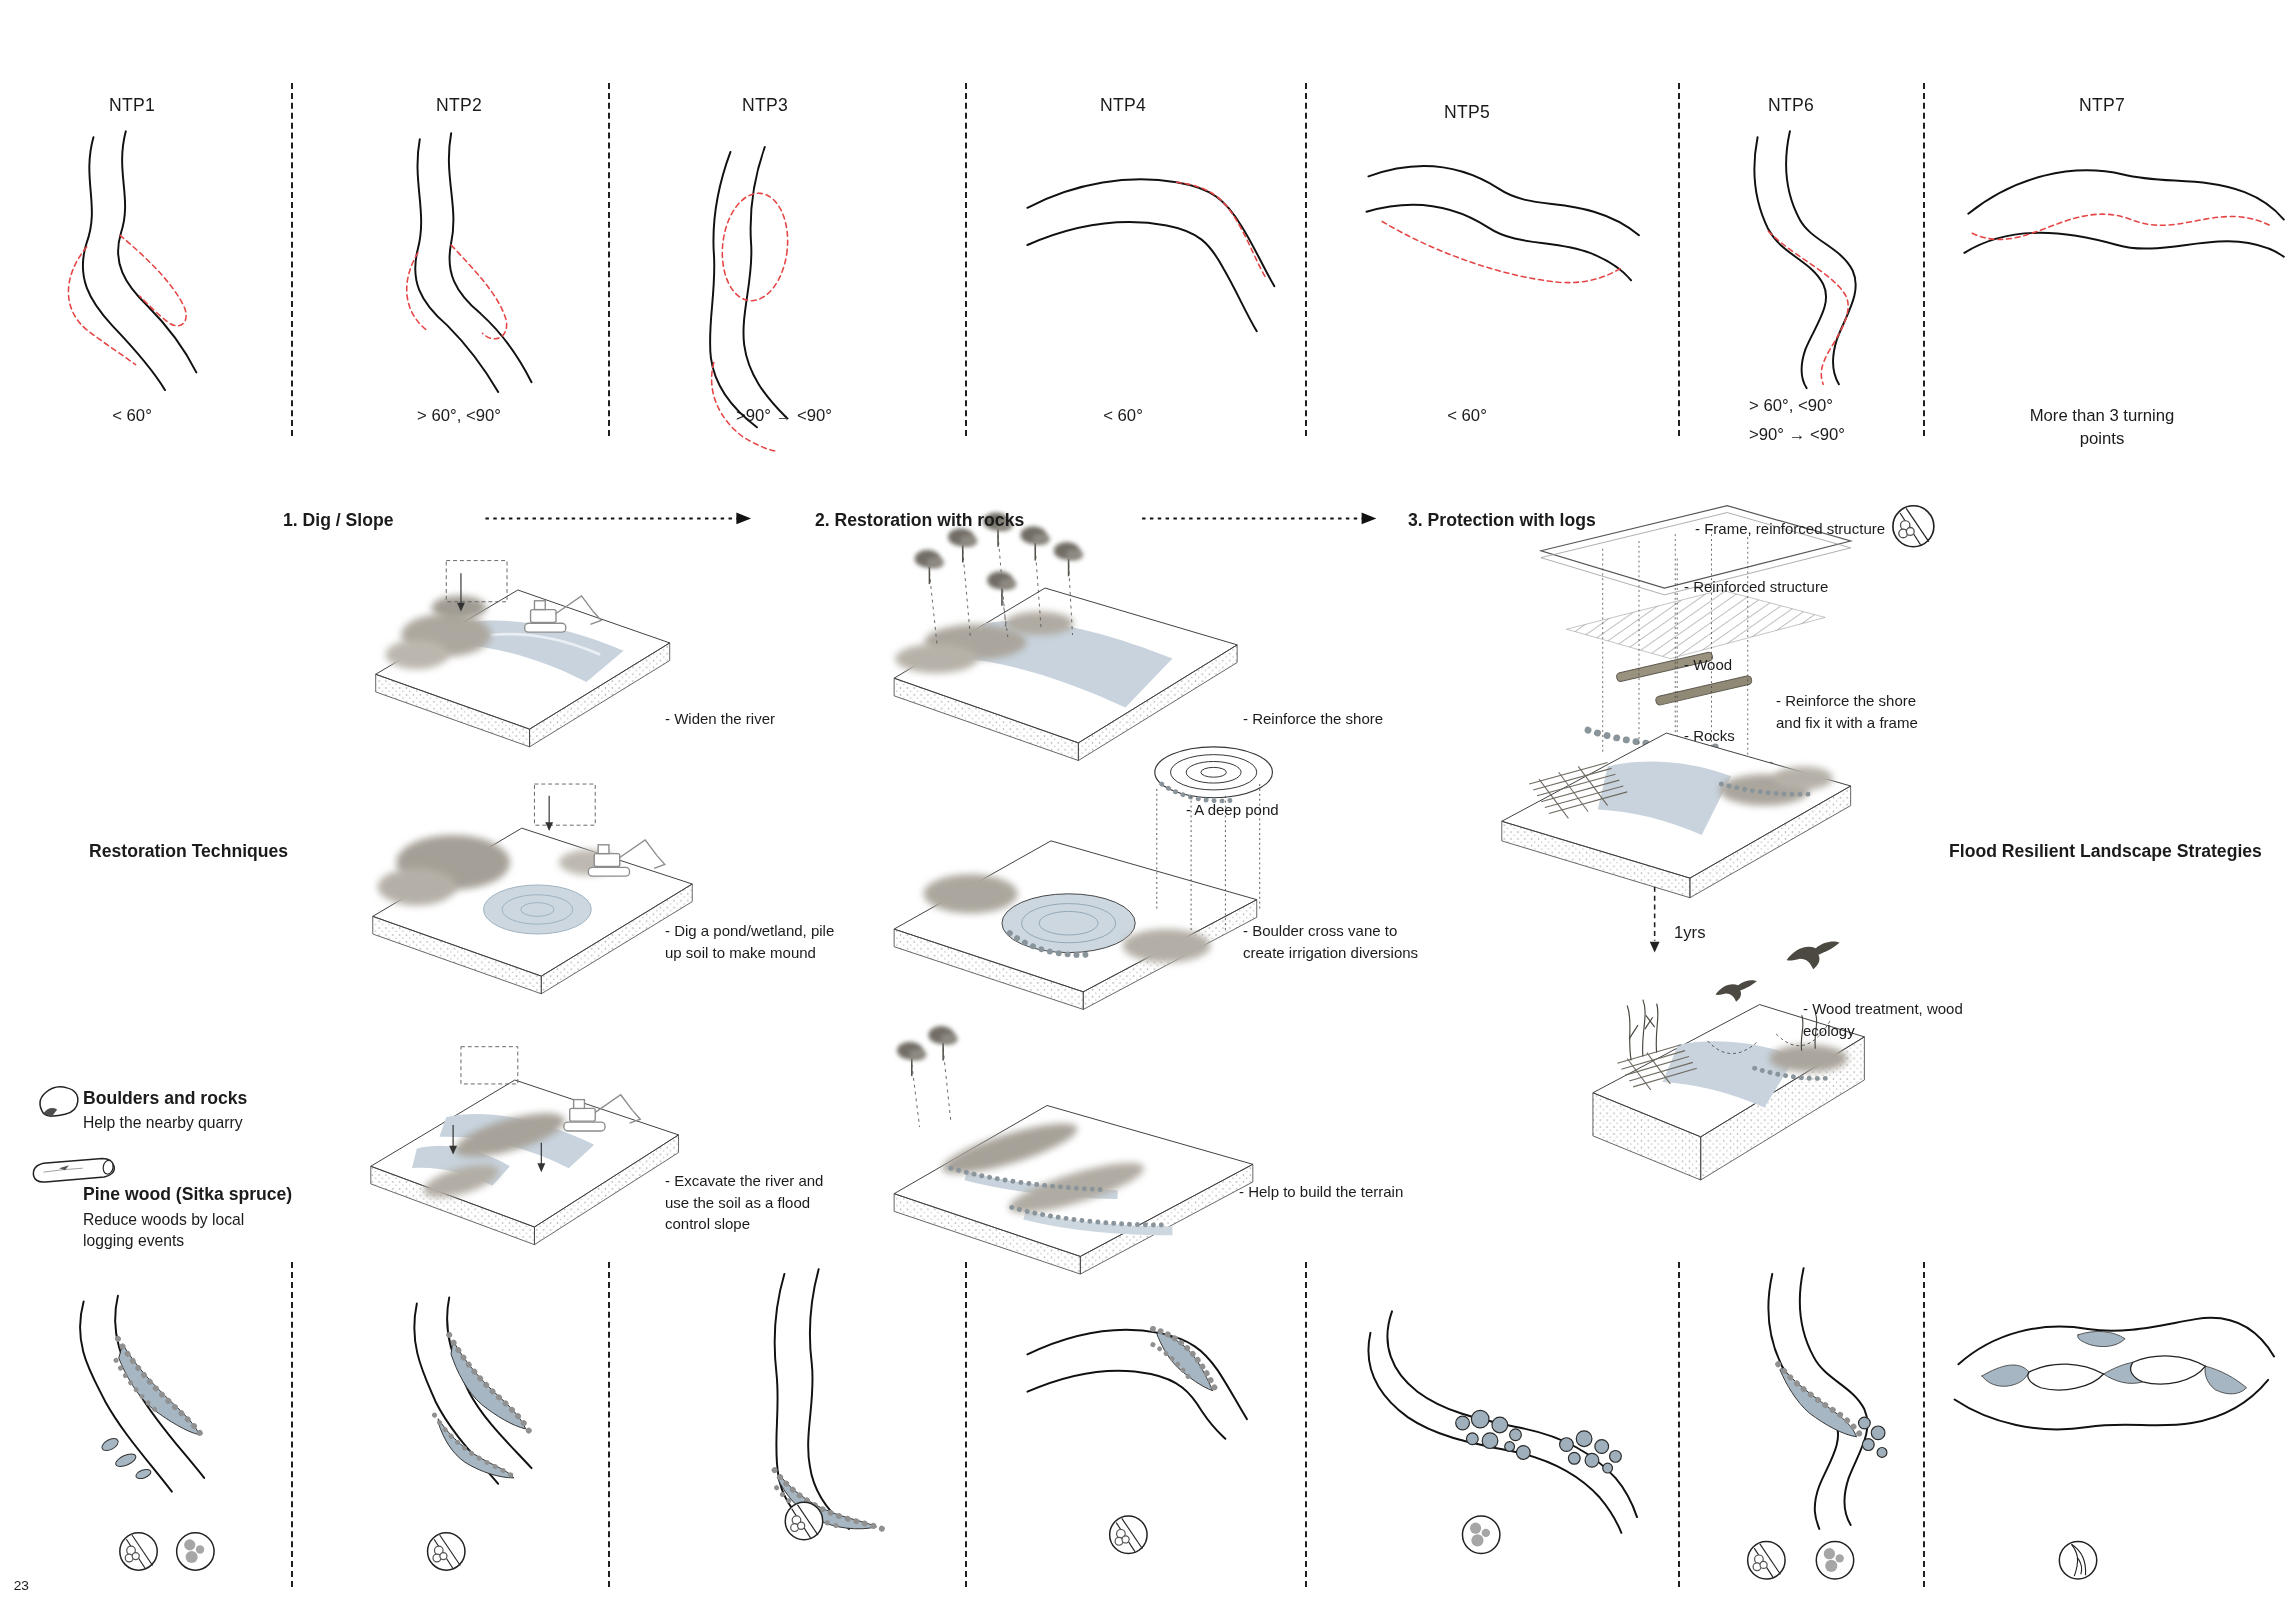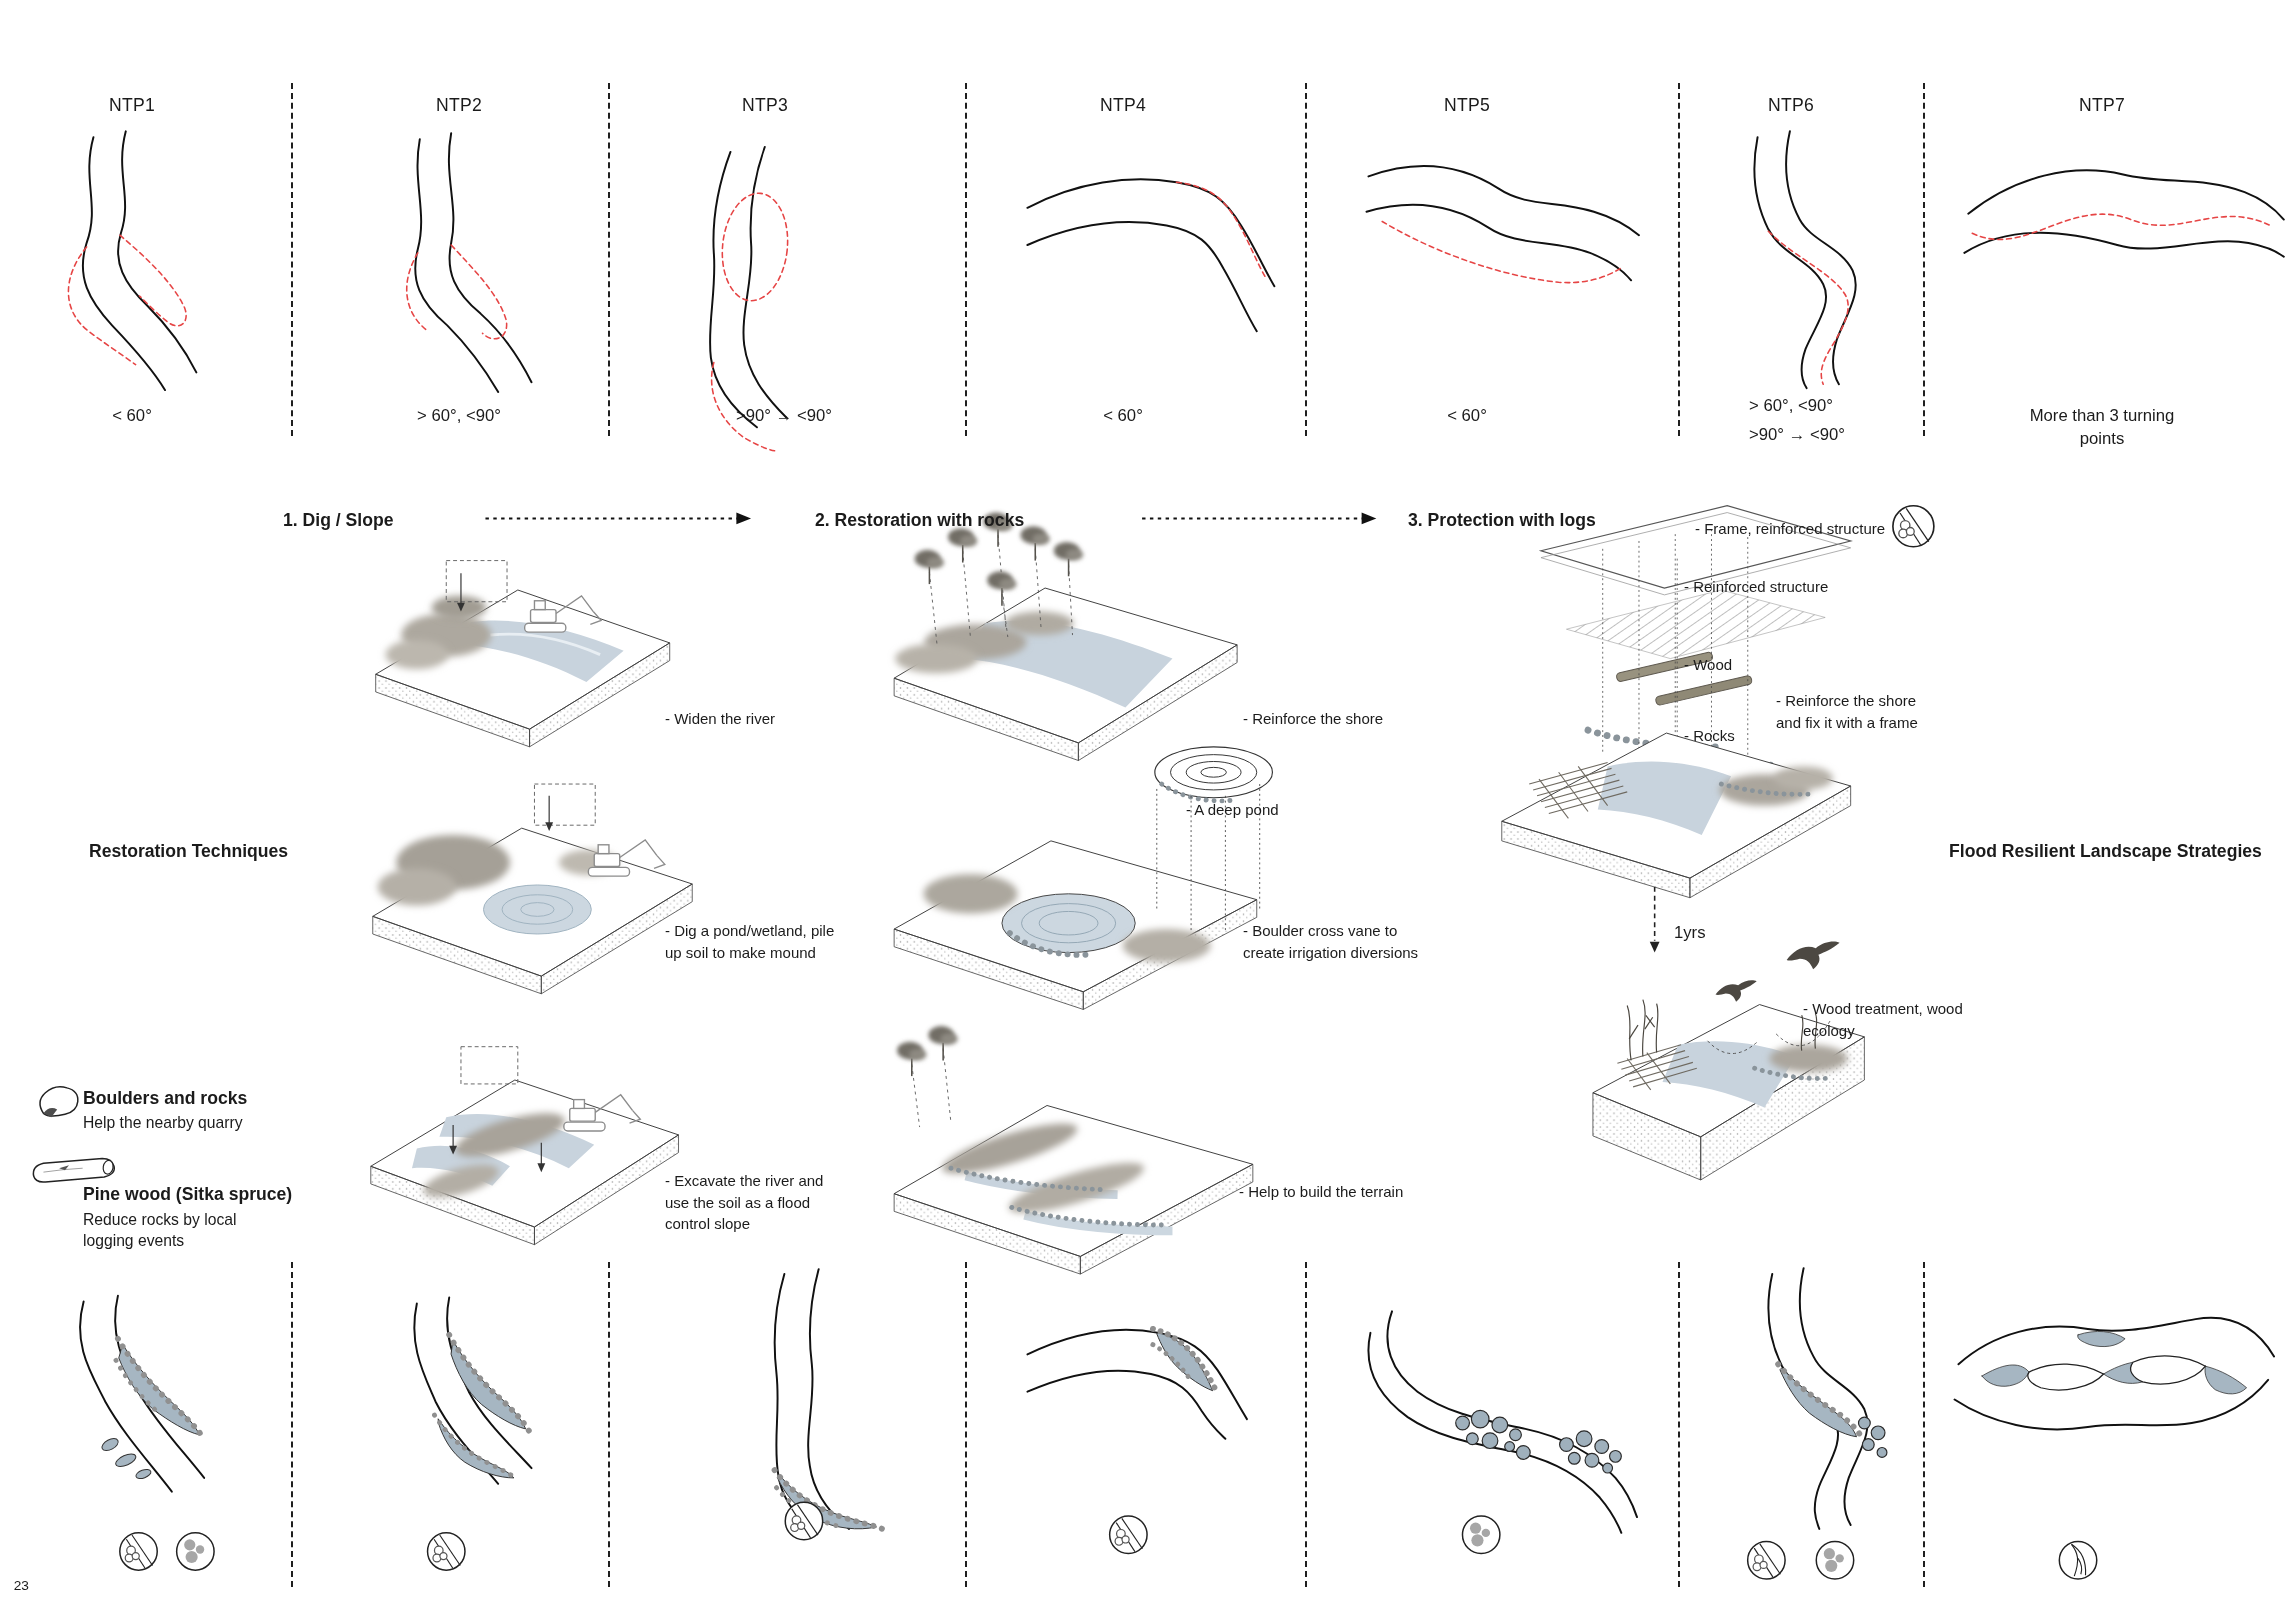--- a/index.html
+++ b/index.html
@@ -424,21 +424,21 @@
   <div class="sep" style="left:608px;top:1262px;height:325px;"></div>
   <div class="sep" style="left:965px;top:1262px;height:325px;"></div>
   <div class="sep" style="left:1305px;top:1262px;height:325px;"></div>
   <div class="sep" style="left:1678px;top:1262px;height:325px;"></div>
   <div class="sep" style="left:1923px;top:1262px;height:325px;"></div>
 
   <div class="t ctr ntp" style="left:132px;top:93px;">NTP1</div>
   <div class="t ctr ntp" style="left:459px;top:93px;">NTP2</div>
   <div class="t ctr ntp" style="left:765px;top:93px;">NTP3</div>
   <div class="t ctr ntp" style="left:1123px;top:93px;">NTP4</div>
-  <div class="t ctr ntp" style="left:1467px;top:93px;">NTP5</div>
+  <div class="t ctr ntp" style="left:1467px;top:100px;">NTP5</div>
   <div class="t ctr ntp" style="left:1791px;top:93px;">NTP6</div>
   <div class="t ctr ntp" style="left:2102px;top:93px;">NTP7</div>
 
   <div class="t ctr ang" style="left:132px;top:404px;">&lt; 60°</div>
   <div class="t ctr ang" style="left:459px;top:404px;">&gt; 60°, &lt;90°</div>
   <div class="t ctr ang" style="left:784px;top:404px;">&gt;90° → &lt;90°</div>
   <div class="t ctr ang" style="left:1123px;top:404px;">&lt; 60°</div>
   <div class="t ctr ang" style="left:1467px;top:404px;">&lt; 60°</div>
   <div class="t ctr ang" style="left:1791px;top:394px;">&gt; 60°, &lt;90°</div>
   <div class="t ctr ang" style="left:1797px;top:423px;">&gt;90° → &lt;90°</div>
@@ -470,19 +470,19 @@
   <div class="t ann" style="left:1803px;top:998px;">-  Wood treatment, wood
 ecology</div>
   <div class="t yr" style="left:1674px;top:921px;">1yrs</div>
 
   <div class="t b side" style="left:76px;top:839px;margin-left:13px;">Restoration Techniques</div>
   <div class="t b side" style="left:1949px;top:839px;">Flood Resilient Landscape Strategies</div>
 
   <div class="t b leg-t" style="left:83px;top:1086px;">Boulders and rocks</div>
   <div class="t leg-d" style="left:83px;top:1113px;">Help the nearby quarry</div>
   <div class="t b leg-t" style="left:83px;top:1182px;">Pine wood (Sitka spruce)</div>
-  <div class="t leg-d" style="left:83px;top:1210px;">Reduce rocks by local
+  <div class="t leg-d" style="left:83px;top:1210px;">Reduce woods by local
 logging events</div>
 
   <div class="t pg" style="left:13.7px;top:1576px;">23</div>
 
 </div>
 
 
 </body></html>

